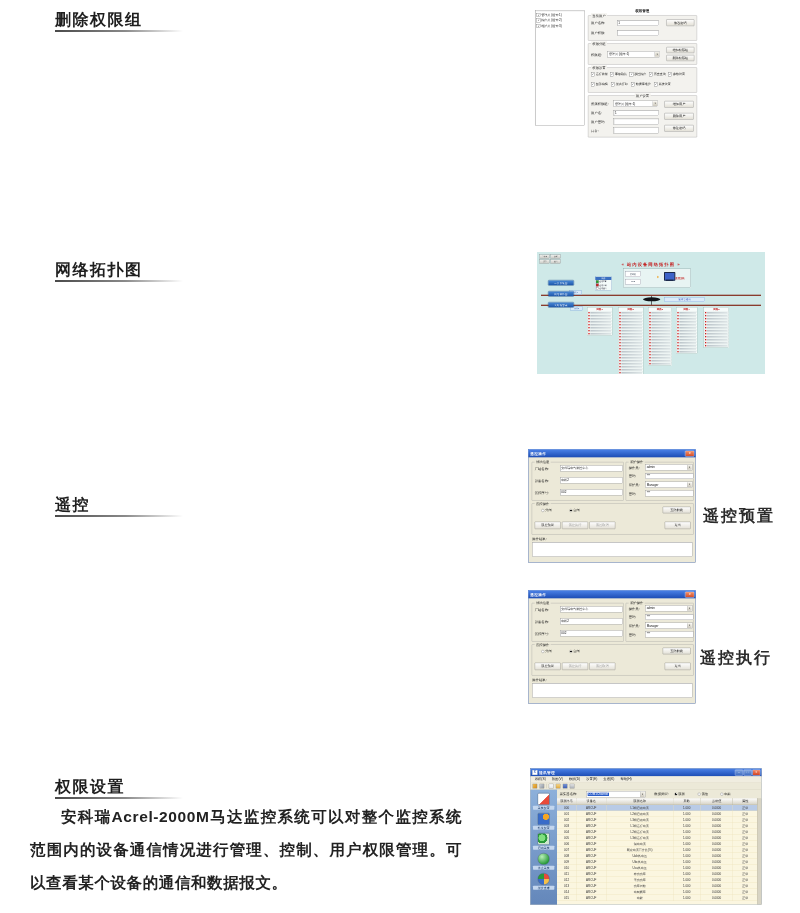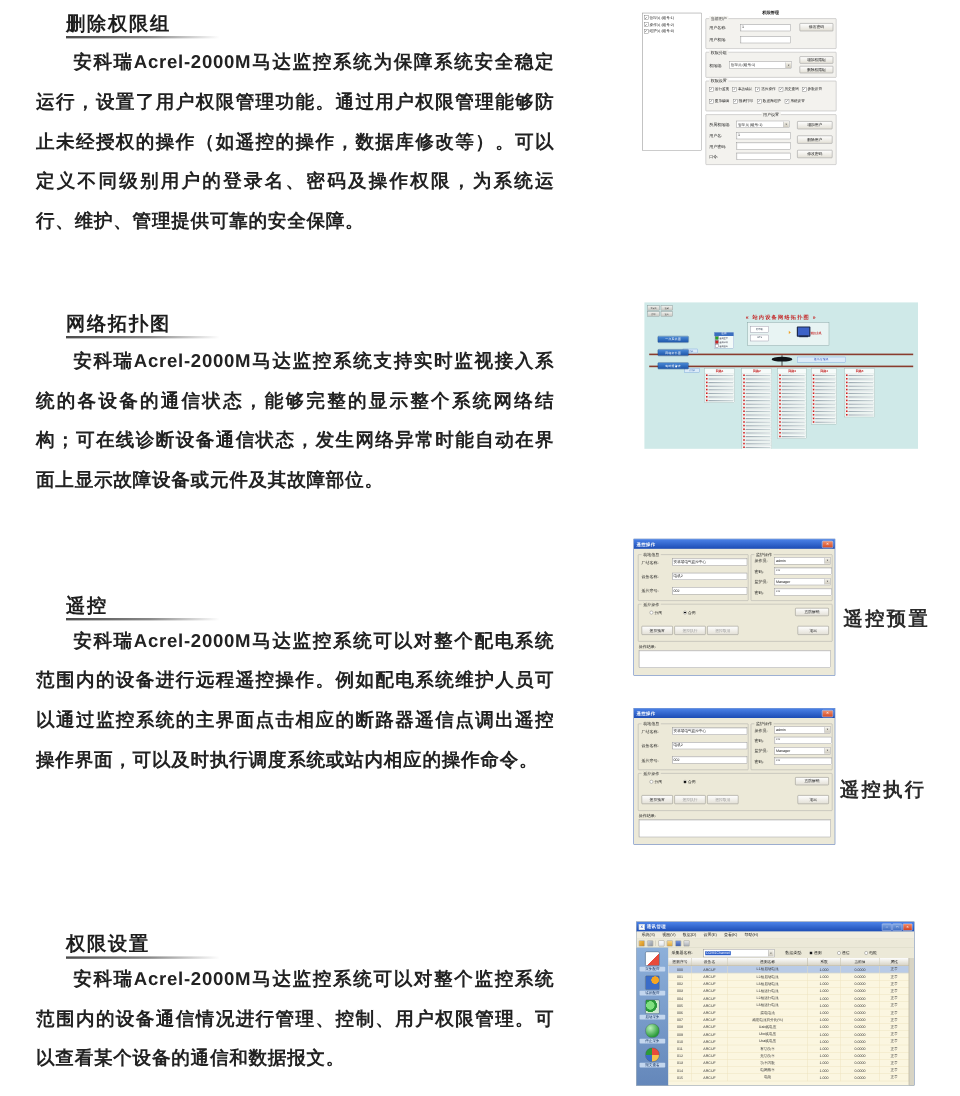--- a/index.html
+++ b/index.html
@@ -101,29 +101,26 @@
   #comm .vsb{position:absolute;right:0;top:90px;bottom:0;width:12px;background:#d8d4c4;border-left:1px solid #aaa692;}
   #comm .c0{width:60px}#comm .c1{width:92px}#comm .c2{width:206px}#comm .c3{width:84px}#comm .c4{width:100px}#comm .c5{width:76px}
 </style>
 </head>
 <body>
 
 <div id="page">
 
   <div class="sec-title" style="left:55px;top:10px;">删除权限组</div>
   <div class="sec-rule" style="left:55px;top:30px;"></div>
-  <div class="sec-body" style="left:30px;top:36px;">安科瑞Acrel-2000M马达监控系统为保障系统安全稳定运行，设置了用户权限管理功能。通过用户权限管理能够防止未经授权的操作（如遥控的操作，数据库修改等）。可以定义不同级别用户的登录名、密码及操作权限，为系统运行、维护、管理提供可靠的安全保障。</div>
 
   <div class="sec-title" style="left:55px;top:260px;">网络拓扑图</div>
   <div class="sec-rule" style="left:55px;top:280px;"></div>
-  <div class="sec-body" style="left:30px;top:285px;">安科瑞Acrel-2000M马达监控系统支持实时监视接入系统的各设备的通信状态，能够完整的显示整个系统网络结构；可在线诊断设备通信状态，发生网络异常时能自动在界面上显示故障设备或元件及其故障部位。</div>
 
   <div class="sec-title" style="left:55px;top:495px;">遥控</div>
   <div class="sec-rule" style="left:55px;top:515px;"></div>
-  <div class="sec-body" style="left:30px;top:518px;">安科瑞Acrel-2000M马达监控系统可以对整个配电系统范围内的设备进行远程遥控操作。例如配电系统维护人员可以通过监控系统的主界面点击相应的断路器遥信点调出遥控操作界面，可以及时执行调度系统或站内相应的操作命令。</div>
 
   <div class="sec-title" style="left:55px;top:777px;">权限设置</div>
   <div class="sec-rule" style="left:55px;top:797px;"></div>
   <div class="sec-body" style="left:30px;top:800px;">安科瑞Acrel-2000M马达监控系统可以对整个监控系统范围内的设备通信情况进行管理、控制、用户权限管理。可以查看某个设备的通信和数据报文。</div>
 
   <div class="side-label" style="left:703px;top:506px;">遥控预置</div>
   <div class="side-label" style="left:700px;top:648px;">遥控执行</div>
 
   <div class="shot" id="perm" style="left:533px;top:8px;">
     <div class="listbox">

